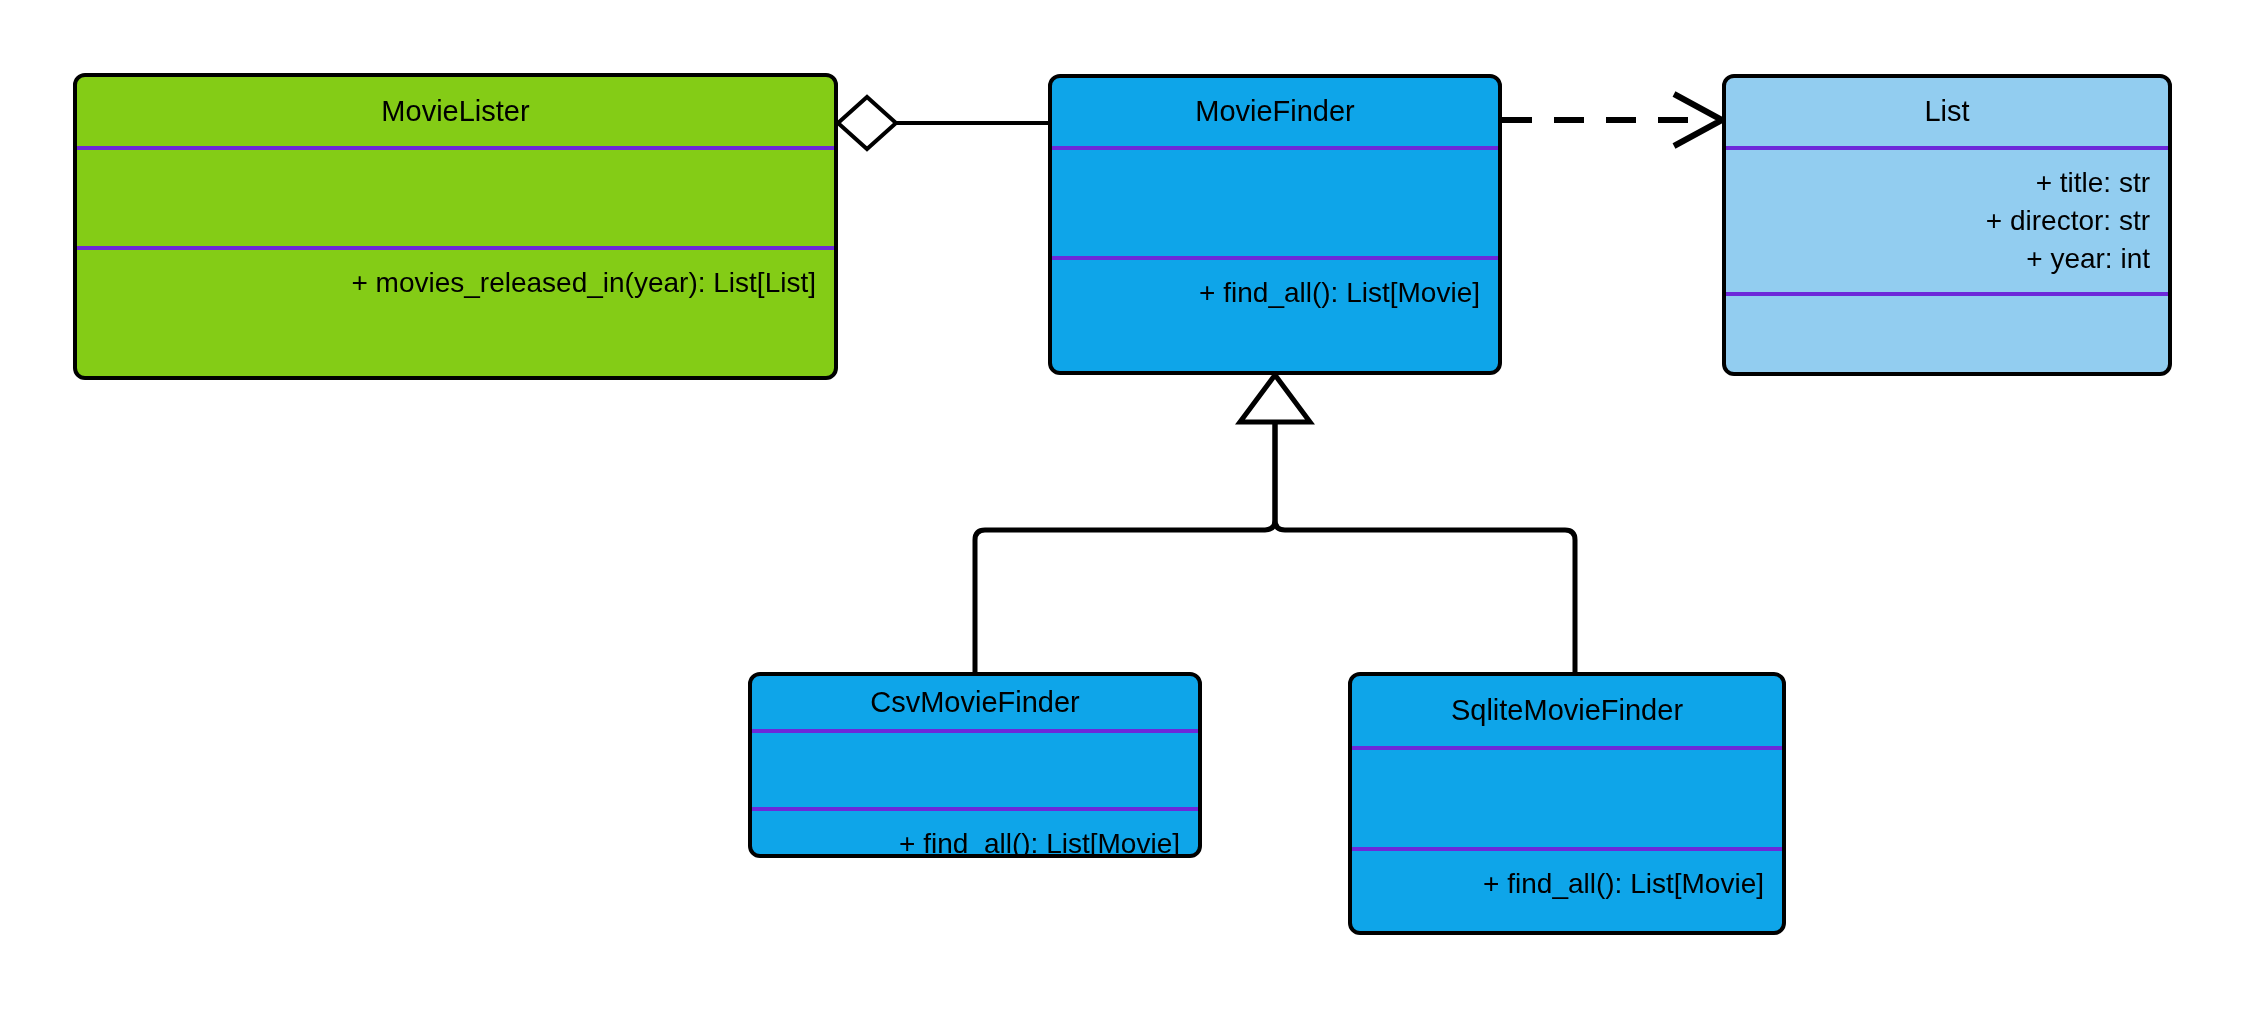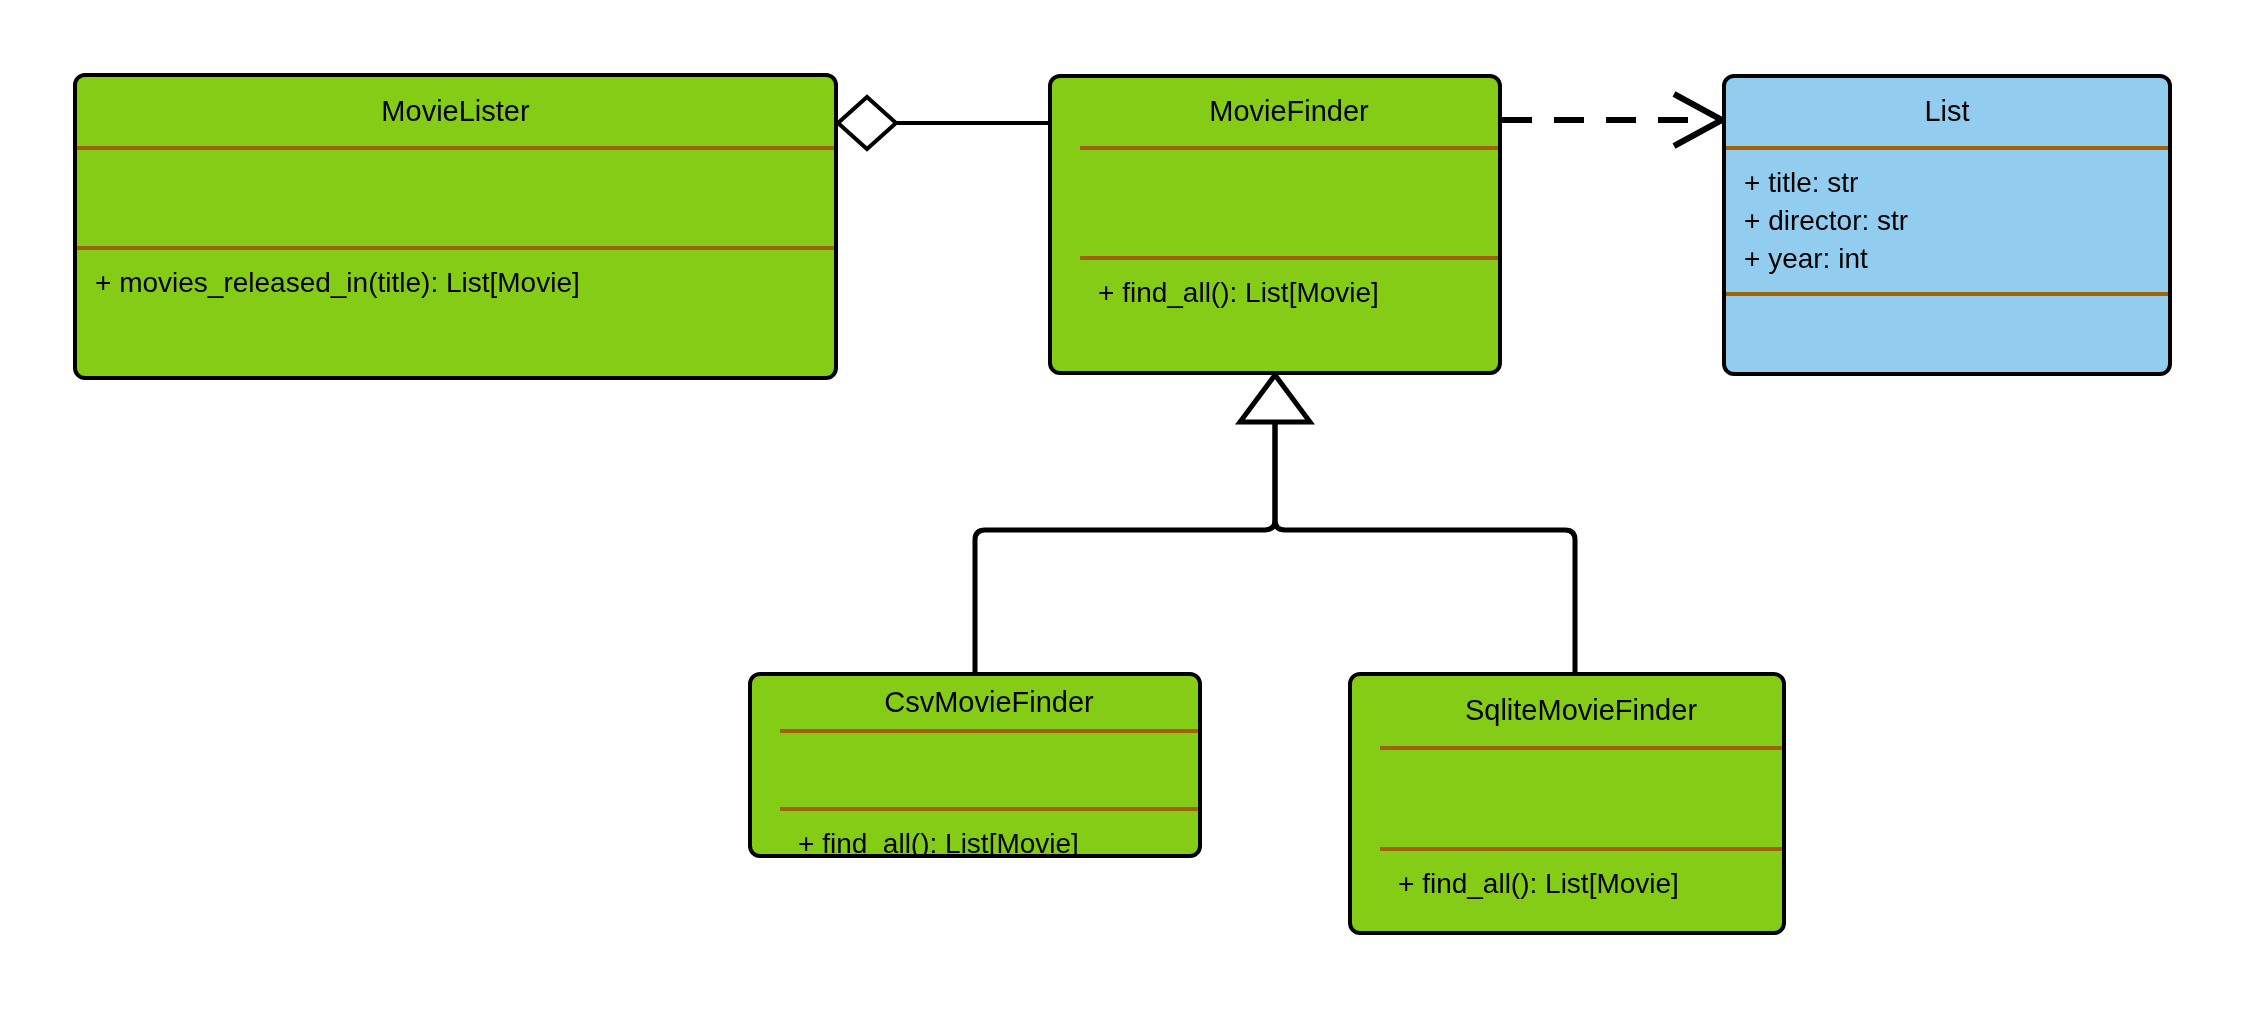--- a/index.html
+++ b/index.html
@@ -32,21 +32,22 @@
     border-radius: 12px;
     overflow: hidden;
     display: flex;
     flex-direction: column;
   }
   .compartment {
     box-sizing: border-box;
     overflow: hidden;
   }
   .compartment.divided {
-    border-top: 4px solid #a16207;
+    border-top: 4px solid #6d28d9;
+    align-items: flex-end;
   }
   .class-name {
     display: flex;
     align-items: center;
     justify-content: center;
     font-size: 29px;
     color: #000000;
     line-height: 1.1;
     white-space: nowrap;
   }
@@ -60,21 +61,21 @@
     justify-content: flex-start;
     padding-top: 14px;
   }
   .member {
     font-size: 28px;
     color: #000000;
     line-height: 1.36;
     white-space: nowrap;
   }
   .fill-yellow { background: #84cc16; }
-  .fill-green  { background: #84cc16; padding-left: 28px; }
+  .fill-green  { background: #0ea5e9; }
   .fill-blue   { background: #92cdf0; }
 </style>
 </head>
 <body>
 
 <div id="canvas">
 
   <svg id="edge-layer" viewBox="0 0 2250 1011" xmlns="http://www.w3.org/2000/svg">
 
     
@@ -96,21 +97,21 @@
                L 985 530 Q 975 530 975 540 L 975 672" fill="none" stroke="#000000" stroke-width="5"></path>
       <path d="M 1275 422 L 1275 520 Q 1275 530 1285 530
                L 1565 530 Q 1575 530 1575 540 L 1575 672" fill="none" stroke="#000000" stroke-width="5"></path>
     </g>
   </svg>
 
   <div class="uml-class fill-yellow" style="left:73px; top:73px; width:765px; height:307px;">
     <div class="compartment class-name" style="height:69px;">MovieLister</div>
     <div class="compartment divided member-list" style="height:100px;"></div>
     <div class="compartment divided member-list top-aligned" style="flex:1 1 auto;">
-      <div class="member">+ movies_released_in(title): List[Movie]</div>
+      <div class="member">+ movies_released_in(year): List[List]</div>
     </div>
   </div>
 
   <div class="uml-class fill-green" style="left:1048px; top:74px; width:454px; height:301px;">
     <div class="compartment class-name" style="height:68px;">MovieFinder</div>
     <div class="compartment divided member-list" style="height:110px;"></div>
     <div class="compartment divided member-list top-aligned" style="flex:1 1 auto;">
       <div class="member">+ find_all(): List[Movie]</div>
     </div>
   </div>

